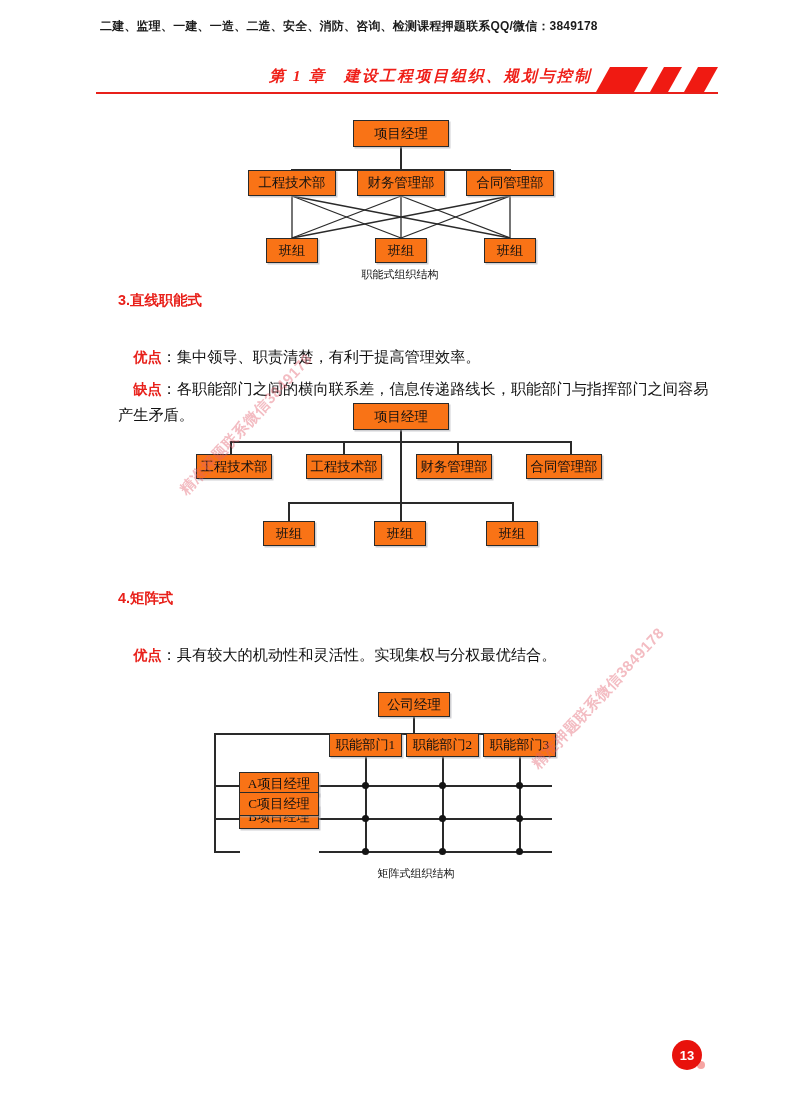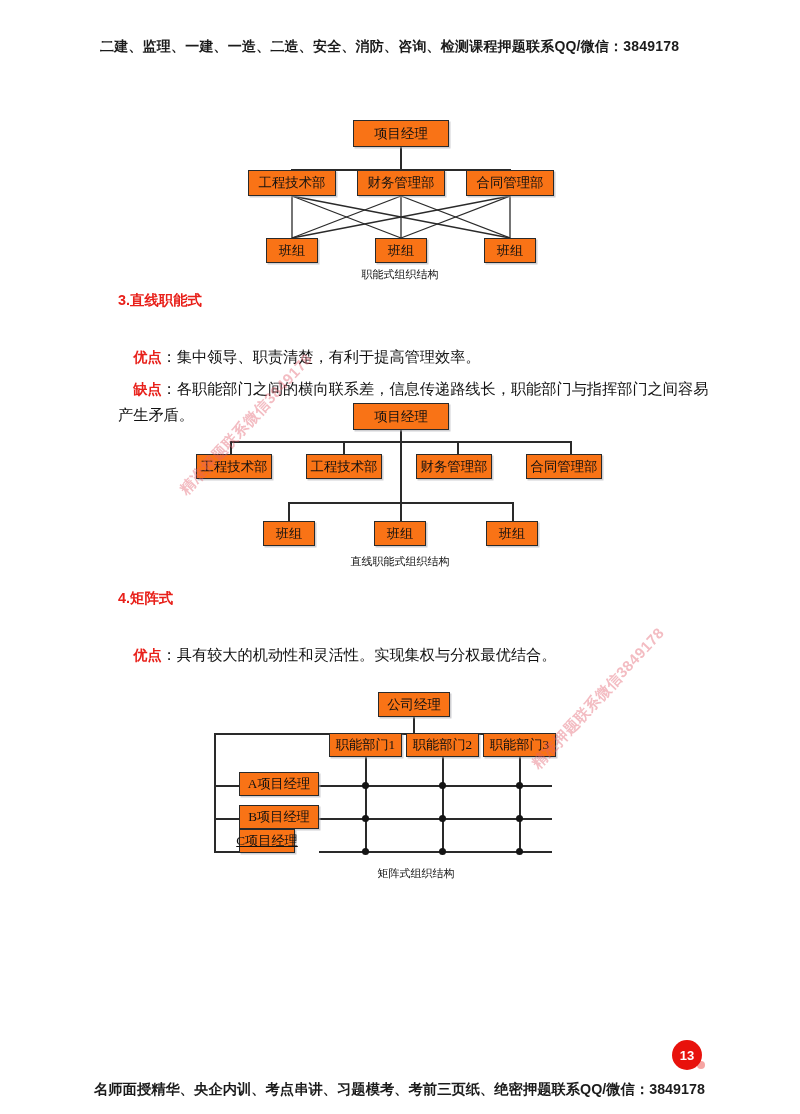--- a/index.html
+++ b/index.html
@@ -24,25 +24,24 @@
   }
 
   
   .run-head {
     position: absolute;
     left: 100px;
     top: 18px;
     width: 616px;
     font-family: "Liberation Sans", "DejaVu Sans", sans-serif;
     font-weight: bold;
-    font-size: 14px;
+    font-size: 12px;
     letter-spacing: 0.2px;
     color: #1b1b1b;
     white-space: nowrap;
-    margin-top: 20px;
   }
 
   
   .banner {
     position: absolute;
     left: 96px;
     top: 66px;
     width: 622px;
     height: 30px;
   }
@@ -206,20 +205,29 @@
     white-space: nowrap;
   }
 </style>
 </head>
 <body>
 
 <div class="page">
 
   <div class="run-head">二建、监理、一建、一造、二造、安全、消防、咨询、检测课程押题联系QQ/微信：3849178</div>
 
+  <div class="banner">
+    <div class="banner-rule"></div>
+    <div class="banner-title">第 1 章　建设工程项目组织、规划与控制</div>
+    <div class="stripes">
+      <div class="stripe s1"></div>
+      <div class="stripe s2"></div>
+      <div class="stripe s3"></div>
+    </div>
+  </div>
 
   <div class="diagram" style="left:0; top:0; width:800px; height:290px;">
 
     <div class="node" style="left:353px; top:120px; width:96px; height:27px;">项目经理</div>
 
     <div class="vline" style="left:400px; top:147px; height:23px;"></div>
 
     <div class="hline" style="left:291px; top:169px; width:219px;"></div>
 
     <div class="vline" style="left:291px; top:169px; height:11px;"></div>
@@ -279,21 +287,20 @@
     <div class="node" style="left:526px; top:454px; width:76px; height:25px;">合同管理部</div>
 
     <div class="hline" style="left:288px; top:502px; width:225px;"></div>
     <div class="vline" style="left:288px; top:502px; height:19px;"></div>
     <div class="vline" style="left:512px; top:502px; height:19px;"></div>
 
     <div class="node small" style="left:263px; top:521px; width:52px; height:25px;">班组</div>
     <div class="node small" style="left:374px; top:521px; width:52px; height:25px;">班组</div>
     <div class="node small" style="left:486px; top:521px; width:52px; height:25px;">班组</div>
 
-    <div class="caption" style="left:300px; top:554px; width:200px;">直线职能式组织结构</div>
   </div>
 
   <div class="sec-head" style="left:118px; top:589px;">4.矩阵式</div>
 
   <div class="para" style="left:118px; top:616px; width:596px;">
     <span class="lbl-red">优点</span><span>：</span><span>具有较大的机动性和灵活性。实现集权与分权最优结合。</span>
   </div>
 
 
   <div class="diagram" style="left:0; top:0; width:800px; height:1114px;">
@@ -319,35 +326,34 @@
 
     <div class="hline" style="left:214px; top:785px; width:26px;"></div>
     <div class="node small" style="left:239px; top:772px; width:80px; height:24px;">A项目经理</div>
     <div class="hline" style="left:319px; top:785px; width:233px;"></div>
 
     <div class="hline" style="left:214px; top:818px; width:26px;"></div>
     <div class="node small" style="left:239px; top:805px; width:80px; height:24px;">B项目经理</div>
     <div class="hline" style="left:319px; top:818px; width:233px;"></div>
 
     <div class="hline" style="left:214px; top:851px; width:26px;"></div>
-    <div class="node small" style="left:239px; top:829px; width:56px; height:24px;text-decoration:underline;">C项目经理</div>
+    <div class="node small" style="left:239px; top:792px; width:80px; height:24px;">C项目经理</div>
     <div class="hline" style="left:319px; top:851px; width:233px;"></div>
 
     <div class="dot" style="left:362px; top:782px;"></div>
     <div class="dot" style="left:439px; top:782px;"></div>
     <div class="dot" style="left:516px; top:782px;"></div>
     <div class="dot" style="left:362px; top:815px;"></div>
     <div class="dot" style="left:439px; top:815px;"></div>
     <div class="dot" style="left:516px; top:815px;"></div>
     <div class="dot" style="left:362px; top:848px;"></div>
     <div class="dot" style="left:439px; top:848px;"></div>
     <div class="dot" style="left:516px; top:848px;"></div>
 
     <div class="caption" style="left:316px; top:866px; width:200px;">矩阵式组织结构</div>
   </div>
 
   <div class="wm" style="left:176px; top:486px; transform: rotate(-47deg);">精准押题联系微信3849178</div>
   <div class="wm" style="left:528px; top:760px; transform: rotate(-47deg);">精准押题联系微信3849178</div>
 
   <div class="pg-badge">13</div>
-  <div class="run-foot">名师面授精华、央企内训、考点串讲、习题模考、考前三页纸、绝密押题联系QQ/微信：3849178</div>
 
 </div>
 
 </body></html>

